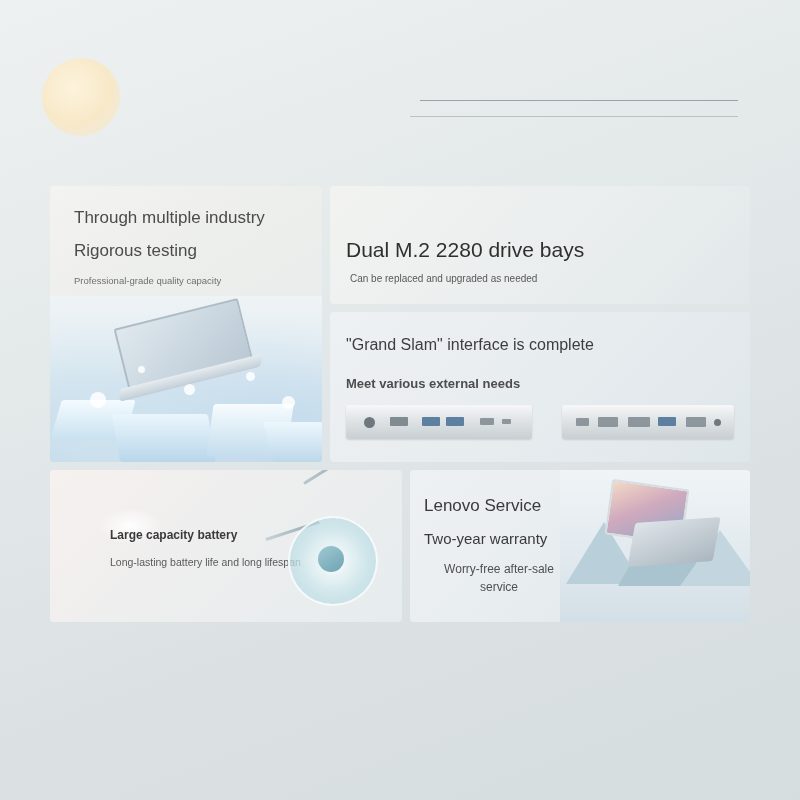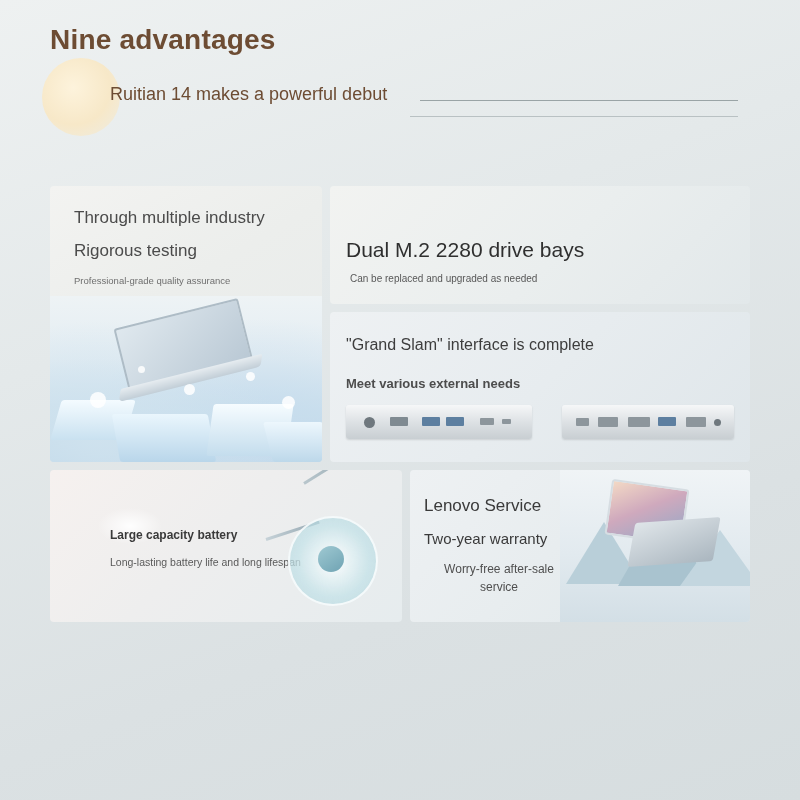--- a/index.html
+++ b/index.html
@@ -263,30 +263,28 @@
     transform: skewX(-14deg) rotate(-4deg);
   }
 </style>
 </head>
 <body>
 
 <div class="page">
 
   <div class="header">
     <div class="header-blob"></div>
-    <div class="title-main">Nine advantages</div>
-    <div class="title-sub">Ruitian 14 makes a powerful debut</div>
     <div class="rule-long"></div>
     <div class="rule-short"></div>
   </div>
 
   <div class="card" id="card-testing">
     <div class="c-t1">Through multiple industry</div>
     <div class="c-t2">Rigorous testing</div>
-    <div class="c-t3">Professional-grade quality assurance</div>
+    <div class="c-t3">Professional-grade quality capacity</div>
 
     <div class="snow-art">
       <div class="ice1"></div>
       <div class="ice2"></div>
       <div class="ice3"></div>
       <div class="ice4"></div>
       <div class="laptop-open">
         <div class="screen"></div>
         <div class="base"></div>
       </div>

